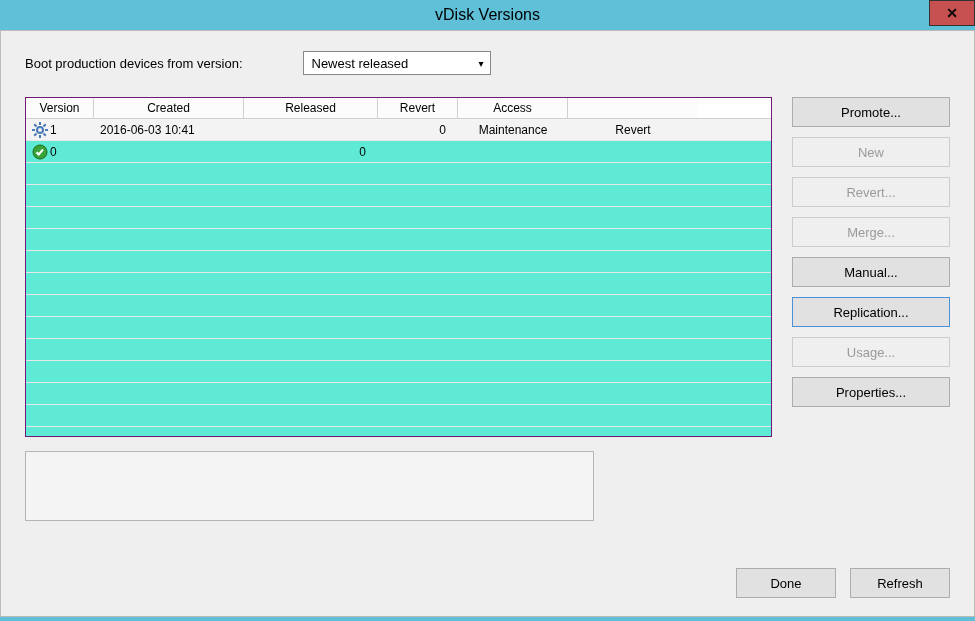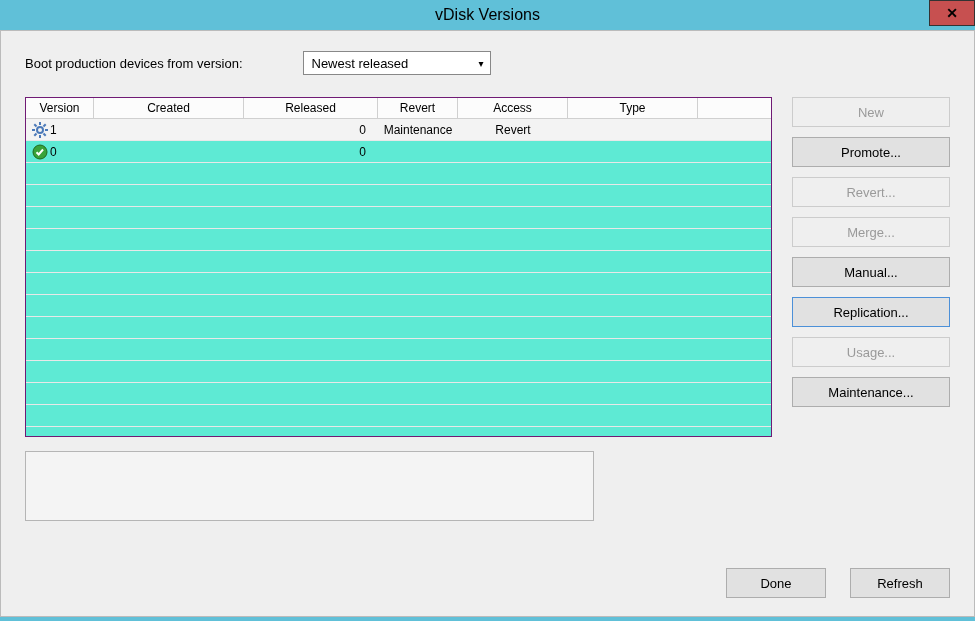--- a/index.html
+++ b/index.html
@@ -149,21 +149,21 @@
     border: 1px solid #b5b5b5;
     background: #f4f4f4;
     height: 70px;
     width: calc(100% - 178px);
   }
   .bottom-btns {
     position: absolute;
     right: 24px;
     bottom: 18px;
     display: flex;
-    gap: 24px;
+    gap: 14px;
   }
   .bottom-btns .btn {
     width: 100px;
     height: 30px;
     background: #e1e1e1;
     border: 1px solid #adadad;
   }
 </style>
 </head>
 <body>
@@ -187,21 +187,20 @@
 
     <div class="main-row">
       <div class="grid-wrap">
         <div class="grid">
           <div class="grid-header">
             <div>Version</div>
             <div>Created</div>
             <div>Released</div>
             <div>Revert</div>
             <div>Access</div>
-            <div>Type</div>
             <div></div>
           </div>
           <div class="grid-body">
             <div class="row" style="background:#f3f3f3;">
               <div>
                 <span class="icon">
                   <svg viewBox="0 0 16 16">
                       <circle cx="8" cy="8" r="3" fill="none" stroke="#4b79b8" stroke-width="2"></circle>
                       <g stroke="#4b79b8" stroke-width="2">
                         <line x1="8" y1="0" x2="8" y2="3"></line>
@@ -210,20 +209,21 @@
                         <line x1="13" y1="8" x2="16" y2="8"></line>
                         <line x1="2.3" y1="2.3" x2="4.5" y2="4.5"></line>
                         <line x1="11.5" y1="11.5" x2="13.7" y2="13.7"></line>
                         <line x1="2.3" y1="13.7" x2="4.5" y2="11.5"></line>
                         <line x1="11.5" y1="4.5" x2="13.7" y2="2.3"></line>
                       </g>
                     </svg>
                 </span>
                 <span>1</span>
               </div>
+              <div>2016-06-03 10:41</div>
               <div></div>
               <div class="cell-right">0</div>
               <div class="cell-center">Maintenance</div>
               <div class="cell-center">Revert</div>
               <div></div>
             </div>
             <div class="row">
               <div>
                 <span class="icon">
                   <svg viewBox="0 0 16 16">
@@ -346,28 +346,28 @@
                 <div></div>
                 <div></div>
                 <div></div>
               </div>
           </div>
         </div>
         <div class="status-box"></div>
       </div>
 
       <div class="btn-col">
+        <div class="btn">Promote...</div>
         <div class="btn disabled">New</div>
-        <div class="btn">Promote...</div>
         <div class="btn disabled">Revert...</div>
         <div class="btn disabled">Merge...</div>
         <div class="btn">Manual...</div>
         <div class="btn highlight">Replication...</div>
         <div class="btn disabled">Usage...</div>
-        <div class="btn">Maintenance...</div>
+        <div class="btn">Properties...</div>
       </div>
     </div>
 
     <div class="bottom-btns">
       <div class="btn">Done</div>
       <div class="btn">Refresh</div>
     </div>
   </div>
 </div>
 

